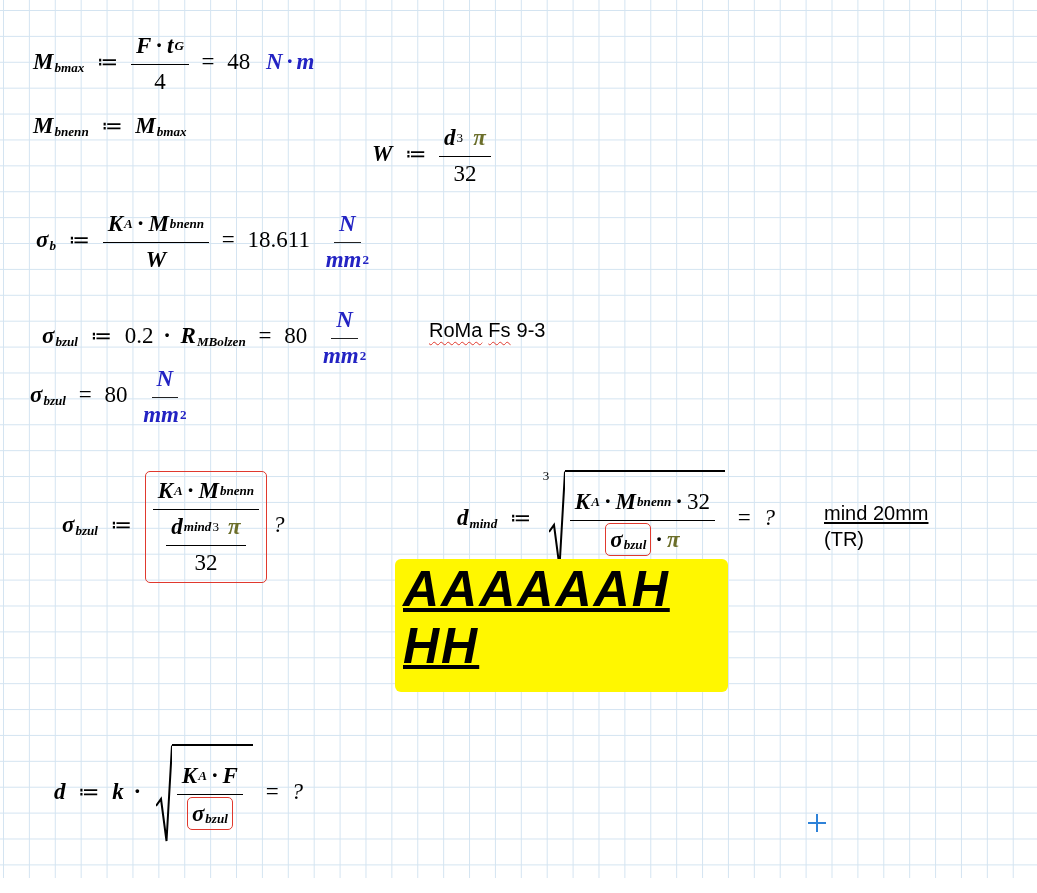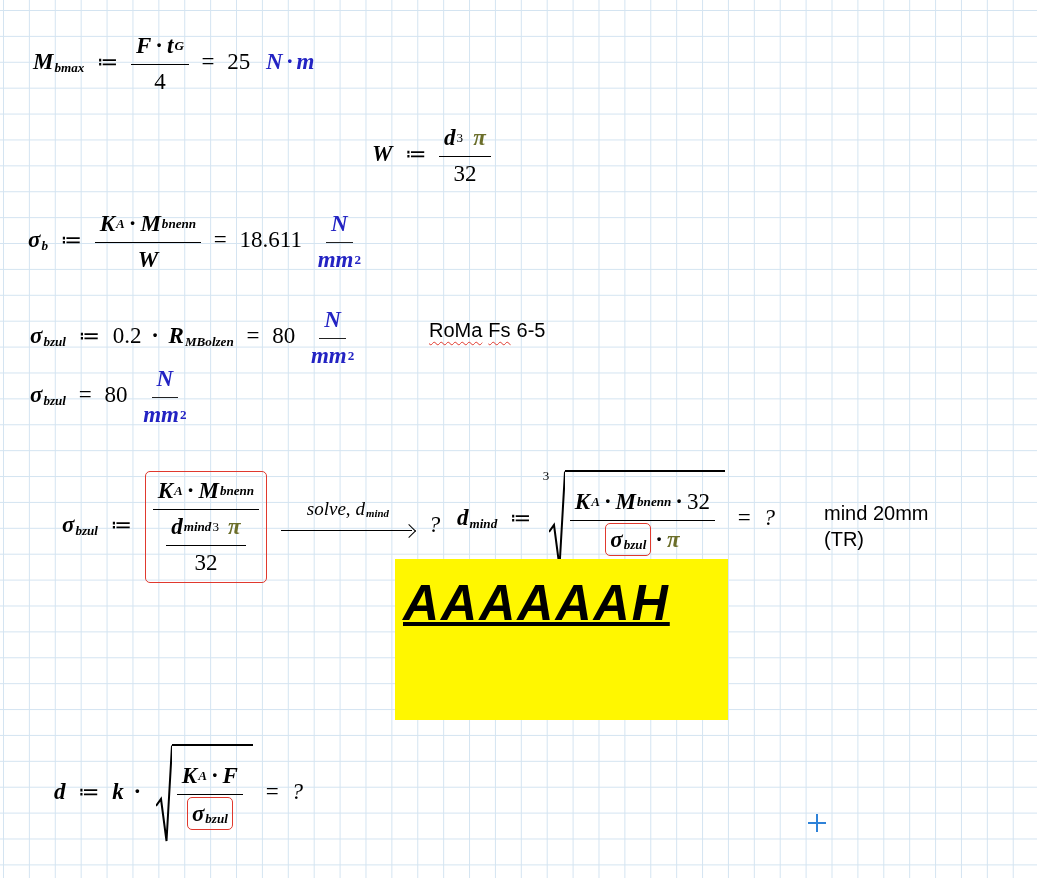--- a/index.html
+++ b/index.html
@@ -46,22 +46,22 @@
   .rootidx{position:absolute;left:-6px;top:-2px;font-size:13px;}
   .solvegrp{display:inline-flex;flex-direction:column;align-items:center;vertical-align:middle;margin:0 8px;position:relative;top:-10px;}
   .solvelabel{font-size:19px;margin-bottom:3px;}
   .solvelabel .mi{font-weight:normal;}
   .arrow{position:relative;width:134px;height:12px;}
   .arrow::before{content:"";position:absolute;left:0;right:3px;top:5px;border-top:1.7px solid var(--ink);}
   .arrow::after{content:"";position:absolute;right:1px;top:6px;width:9px;height:9px;border-top:1.7px solid var(--ink);border-right:1.7px solid var(--ink);transform:translateY(-50%) rotate(45deg);}
   .q{font-style:italic;font-weight:normal;}
   .note{font-family:"Liberation Sans","DejaVu Sans",sans-serif;font-size:20px;line-height:1.3;color:#000;}
   .sq{text-decoration:underline;text-decoration-style:wavy;text-decoration-color:var(--error-box);text-decoration-thickness:1px;text-underline-offset:4px;margin-right:6px;text-align:right;}
-  .ul{text-decoration-thickness:1.5px;text-underline-offset:2px;}
-  .hl-block{background:var(--highlight);width:317px;height:129px;padding:16px 8px;z-index:3;}
+  .ul{text-decoration:underline;text-decoration-thickness:1.5px;text-underline-offset:2px;}
+  .hl-block{background:var(--highlight);width:317px;height:129px;padding:2px 8px;z-index:3;border-radius:6px;}
   .hl-line{font-family:"Liberation Sans","DejaVu Sans",sans-serif;font-weight:bold;font-style:italic;font-size:50px;line-height:1.14;letter-spacing:2px;color:#000;text-decoration:underline;text-decoration-thickness:4px;}
   .cursor{position:absolute;width:18px;height:18px;z-index:4;}
   .cursor::before{content:"";position:absolute;left:0;right:0;top:8px;border-top:2px solid var(--cursor);}
   .cursor::after{content:"";position:absolute;top:0;bottom:0;left:8px;border-left:2px solid var(--cursor);}
 </style>
 </head>
 <body>
 
 <div class="canvas">
 
@@ -73,41 +73,46 @@
         <span class="mi">F</span>
         <span class="dt">·</span>
         <span class="mi">t</span>
           <span class="s">G</span>
       </span>
       <span class="fden">
           <span class="mn">4</span>
         </span>
     </span>
     <span class="op">=</span>
-    <span class="mn">25</span>
+    <span class="mn">48</span>
     <span class="unit gapl"><span>N</span><span class="dt">·</span><span>m</span></span>
   </div>
 
+  <div class="region eq" style="left:33px;top:111px">
+    <span class="mi">M</span><span class="s">bnenn</span>
+    <span class="op assign">≔</span>
+    <span class="mi">M</span><span class="s">bmax</span>
+  </div>
 
   <div class="region eq" style="left:372px;top:123px">
     <span class="mi">W</span>
     <span class="op assign">≔</span>
     <span class="frac">
       <span class="fnum">
         <span class="mi">d</span>
           <span class="e">3</span>
         <span class="pi" style="margin-left:10px">π</span>
       </span>
       <span class="fden">
           <span class="mn">32</span>
         </span>
     </span>
   </div>
 
-  <div class="region eq" style="left:28px;top:209px">
+  <div class="region eq" style="left:36px;top:209px">
     <span class="mi">σ</span><span class="s">b</span>
     <span class="op assign">≔</span>
     <span class="frac">
       <span class="fnum">
         <span class="mi">K</span>
           <span class="s">A</span>
         <span class="dt">·</span>
         <span class="mi">M</span>
           <span class="s">bnenn</span>
       </span>
@@ -121,41 +126,41 @@
       <span class="fnum">
           <span>N</span>
         </span>
       <span class="fden">
           <span>mm</span>
           <span class="e">2</span>
         </span>
     </span>
   </div>
 
-  <div class="region eq" style="left:30px;top:305px">
+  <div class="region eq" style="left:42px;top:305px">
     <span class="mi">σ</span><span class="s">bzul</span>
     <span class="op assign">≔</span>
     <span class="mn">0.2</span>
     <span class="dt">·</span>
     <span class="mi">R</span><span class="s">MBolzen</span>
     <span class="op">=</span>
     <span class="mn">80</span>
     <span class="frac unit gapl">
       <span class="fnum">
           <span>N</span>
         </span>
       <span class="fden">
           <span>mm</span>
           <span class="e">2</span>
         </span>
     </span>
   </div>
 
   <div class="region note" style="left:429px;top:317px">
-    <span class="sq">RoMa</span><span class="sq">Fs</span><span>6-5</span>
+    <span class="sq">RoMa</span><span class="sq">Fs</span><span>9-3</span>
   </div>
 
   <div class="region eq" style="left:30px;top:364px">
     <span class="mi">σ</span><span class="s">bzul</span>
     <span class="op">=</span>
     <span class="mn">80</span>
     <span class="frac unit gapl">
       <span class="fnum">
           <span>N</span>
         </span>
@@ -186,26 +191,20 @@
                 <span class="e">3</span>
               <span class="pi" style="margin-left:9px">π</span>
             </span>
             <span class="fden">
                 <span class="mn">32</span>
               </span>
           </span>
         </span>
       </span>
     </span>
-    <span class="solvegrp">
-      <span class="solvelabel">
-        <span class="mi">solve</span><span style="margin-right:5px">,</span><span class="mi">d</span><span class="s">mind</span>
-      </span>
-      <span class="arrow"></span>
-    </span>
     <span class="q">?</span>
   </div>
 
   <div class="region eq" style="left:457px;top:470px">
     <span class="mi">d</span><span class="s">mind</span>
     <span class="op assign">≔</span>
     <span class="root">
       <span class="rootidx mn">3</span>
       <svg class="radsvg" viewBox="0 0 16 100" preserveAspectRatio="none">
           <path d="M0 62 L5 55 L10.5 97 L16 1.5" fill="none" stroke="#000" stroke-width="2" vector-effect="non-scaling-stroke"></path>
@@ -233,20 +232,21 @@
     <span class="q">?</span>
   </div>
 
   <div class="region note" style="left:824px;top:500px">
     <div class="ul">mind 20mm</div>
     <div>(TR)</div>
   </div>
 
   <div class="region hl-block" style="left:395px;top:559px">
     <div class="hl-line">AAAAAAH</div>
+    <div class="hl-line">HH</div>
   </div>
 
   <div class="region eq" style="left:54px;top:744px">
     <span class="mi">d</span>
     <span class="op assign">≔</span>
     <span class="mi">k</span>
     <span class="dt">·</span>
     <span class="root">
       <svg class="radsvg" viewBox="0 0 16 100" preserveAspectRatio="none">
           <path d="M0 62 L5 55 L10.5 97 L16 1.5" fill="none" stroke="#000" stroke-width="2" vector-effect="non-scaling-stroke"></path>

